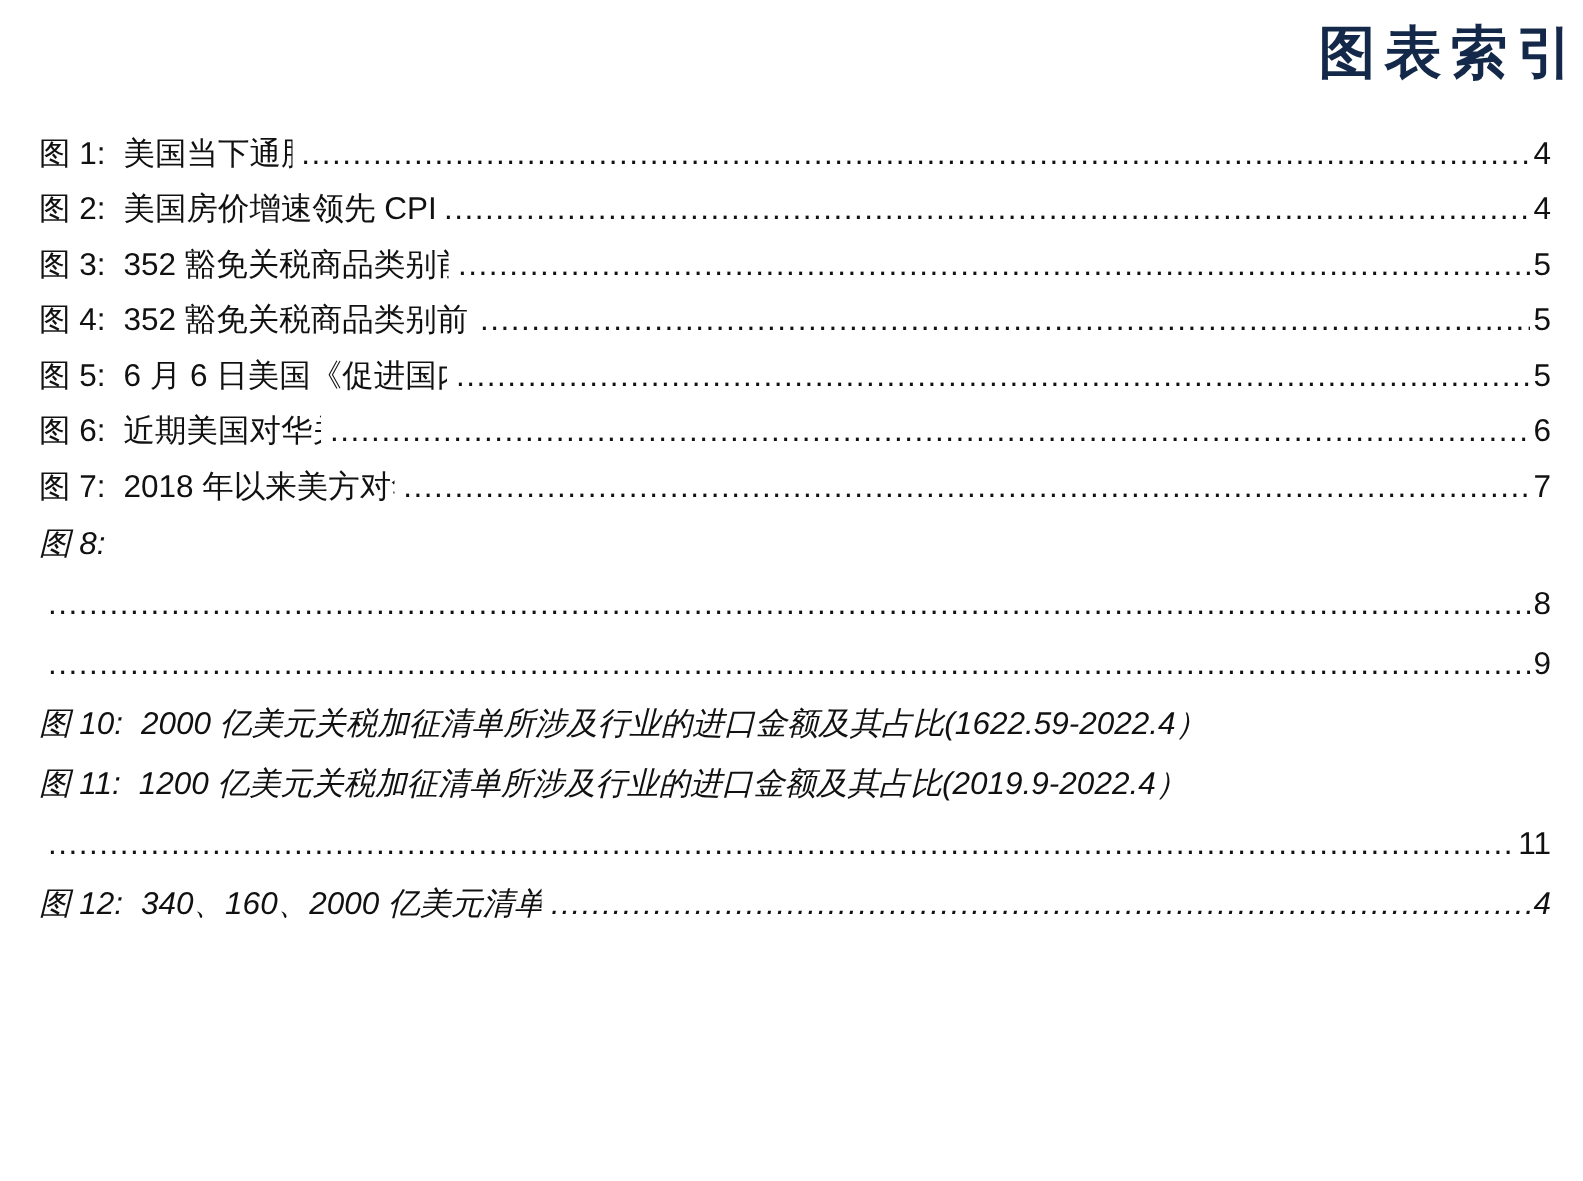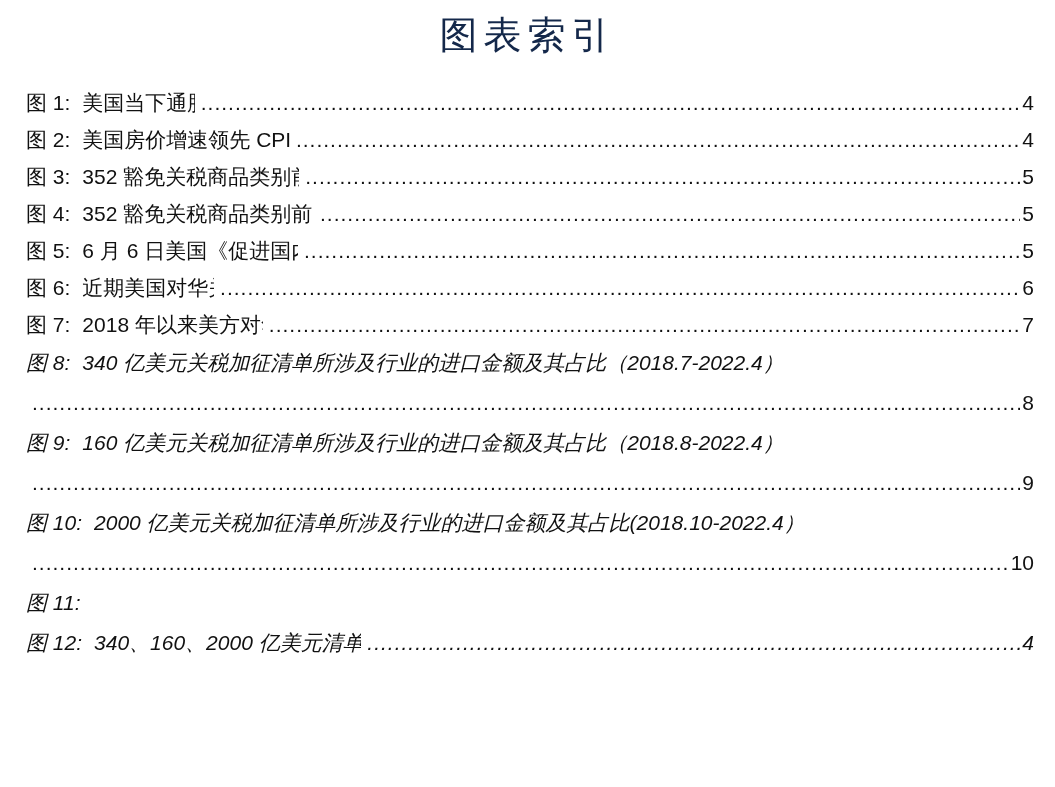--- a/index.html
+++ b/index.html
@@ -1,20 +1,20 @@
 <!DOCTYPE html>
 <html><head>
 <meta charset="utf-8">
 <style>
   html, body { margin: 0; padding: 0; background: #ffffff; }
   body { width: 1055px; height: 787px; position: relative; overflow: hidden;
          font-family: "Liberation Sans", "DejaVu Sans", sans-serif; color: #111; }
-  .title { position: absolute; left: 0; width: 1055px; top: 10px; text-align: center;
+  .title { position: absolute; left: 0; width: 1055px; top: 10px; text-align: right;
            font-family: "DejaVu Serif", "Liberation Serif", serif; font-size: 38px;
-           color: #14284a; letter-spacing: 6px; font-weight: normal; }
+           color: #14284a; letter-spacing: 6px; font-weight: bold; }
   .toc { position: absolute; left: 26px; top: 84px; width: 1008px; }
   .entry { display: flex; align-items: flex-start; font-size: 21px; height: 37px; line-height: 37px; white-space: nowrap; }
   .entry .lbl { flex: 0 0 auto; }
   .entry .txt { flex: 0 1 auto; margin-left: 12px; overflow: hidden; }
   .entry .dots { flex: 1 1 auto; overflow: hidden; margin: 0 2px 0 6px; letter-spacing: 1px; }
   .entry .dots::before { content: "................................................................................................................................................................................................................................"; }
   .entry .pg { flex: 0 0 auto; text-align: right; }
   .entry.wrap { height: 40px; line-height: 40px; font-style: italic; }
   .cont { display: flex; align-items: baseline; font-size: 21px; height: 40px; line-height: 40px; }
   .cont .dots { flex: 1 1 auto; overflow: hidden; margin: 0 2px 0 6px; letter-spacing: 1px; white-space: nowrap; }
@@ -65,47 +65,43 @@
   </div>
   <div class="entry">
     <span class="lbl">图 7:</span>
     <span class="txt">2018 年以来美方对华四批加征关税历程</span>
     <span class="dots"></span>
     <span class="pg">7</span>
   </div>
 
   <div class="entry wrap">
     <span class="lbl">图 8:</span>
-    <span class="txt">340 亿美元关税加征清单所涉及行业的进口金额及其占比（2018.7-2022.4）</span>
   </div>
   <div class="cont">
     <span class="dots"></span>
     <span class="pg">8</span>
   </div>
 
-  <div class="entry wrap">
-    <span class="lbl">图 9:</span>
-    <span class="txt">160 亿美元关税加征清单所涉及行业的进口金额及其占比（2018.8-2022.4）</span>
-  </div>
   <div class="cont">
     <span class="dots"></span>
     <span class="pg">9</span>
   </div>
 
   <div class="entry wrap">
     <span class="lbl">图 10:</span>
-    <span class="txt">2000 亿美元关税加征清单所涉及行业的进口金额及其占比(2018.10-2022.4）</span>
-  </div>
-  <div class="cont">
-    <span class="dots"></span>
-    <span class="pg">10</span>
+    <span class="txt">2000 亿美元关税加征清单所涉及行业的进口金额及其占比(1622.59-2022.4）</span>
   </div>
 
   <div class="entry wrap">
     <span class="lbl">图 11:</span>
+    <span class="txt">1200 亿美元关税加征清单所涉及行业的进口金额及其占比(2019.9-2022.4）</span>
+  </div>
+  <div class="cont">
+    <span class="dots"></span>
+    <span class="pg">11</span>
   </div>
 
   <div class="entry wrap">
     <span class="lbl">图 12:</span>
     <span class="txt">340、160、2000 亿美元清单进口金额居前行业及对标申万一级行业</span>
     <span class="dots"></span>
     <span class="pg">4</span>
   </div>
 </div>
 

